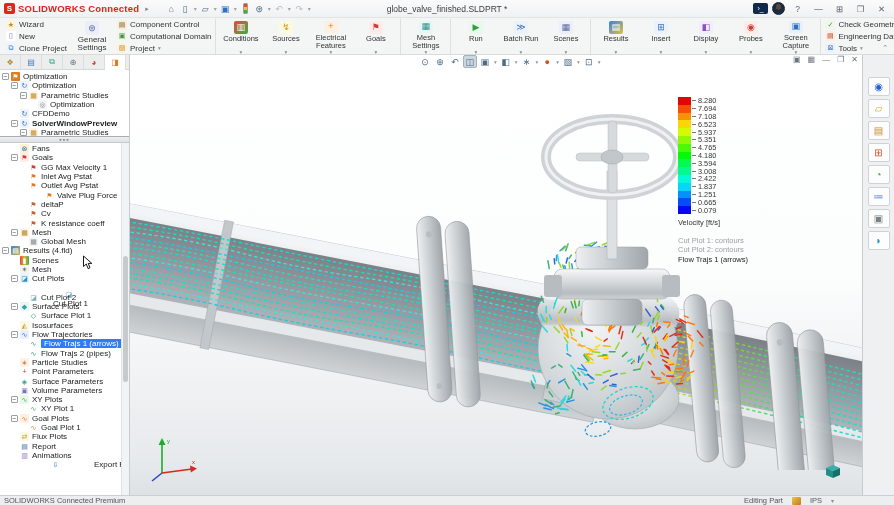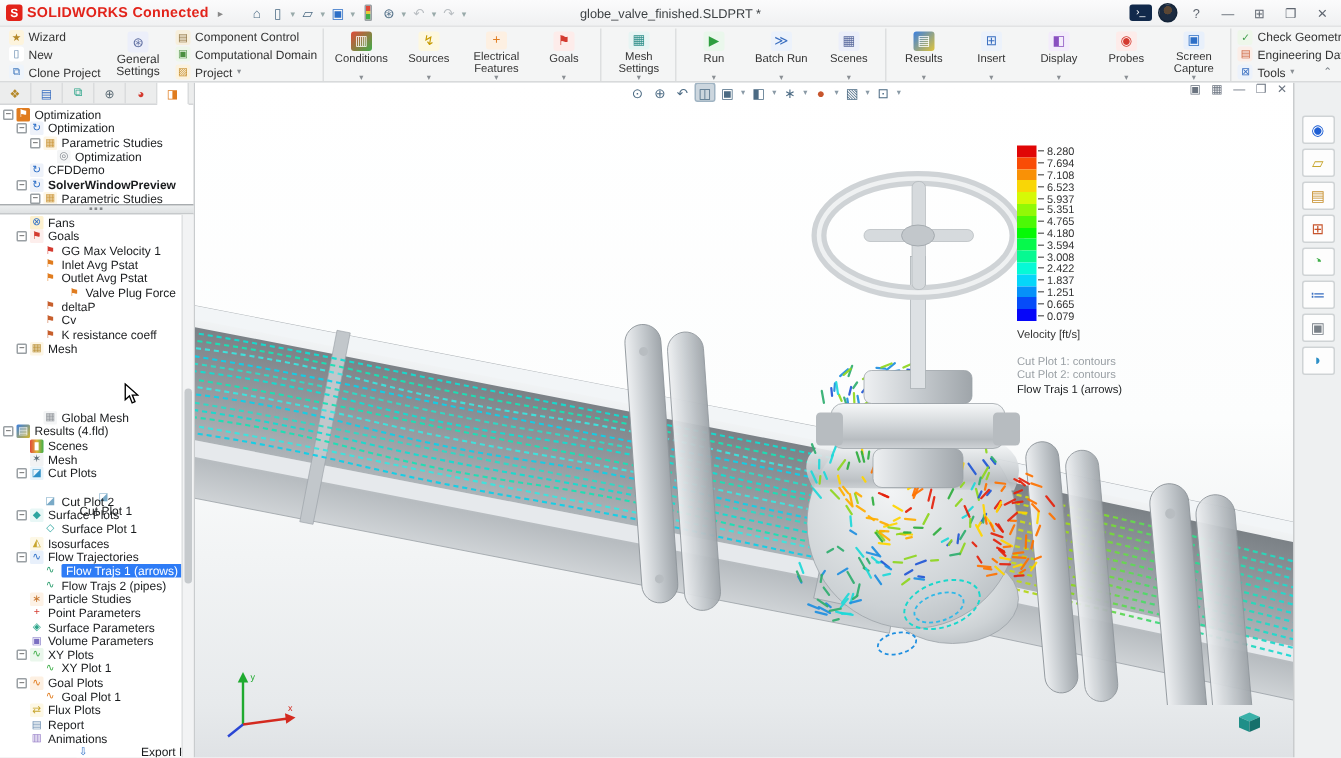--- a/index.html
+++ b/index.html
@@ -374,21 +374,21 @@
             <div class="trow" style="padding-left: 20px;">
               <span class="texp hid">+</span>
               <span class="ticon" style="color: rgb(199, 95, 45); background: rgb(255, 255, 255);">⚑</span>
               <span class="tlabel">K resistance coeff</span>
             </div>
             <div class="trow" style="padding-left: 11px;">
               <span class="texp">−</span>
               <span class="ticon" style="color: rgb(181, 137, 42); background: rgb(253, 246, 230);">▦</span>
               <span class="tlabel">Mesh</span>
             </div>
-            <div class="trow" style="padding-left: 20px; margin-top: 37px;">
+            <div class="trow" style="padding-left: 20px;">
               <span class="texp hid">+</span>
               <span class="ticon" style="color: rgb(138, 143, 148); background: rgb(244, 245, 246);">▦</span>
               <span class="tlabel">Global Mesh</span>
             </div>
             <div class="trow" style="padding-left: 2px;">
               <span class="texp">−</span>
               <span class="ticon" style="color: rgb(255, 255, 255); background: linear-gradient(135deg, rgb(58, 127, 224), rgb(212, 182, 46));">▤</span>
               <span class="tlabel">Results (4.fld)</span>
             </div>
             <div class="trow" style="padding-left: 11px;">
@@ -1075,17 +1075,26 @@
         <span class="tpi" style="color: rgb(199, 143, 45);">▤</span>
         <span class="tpi" style="color: rgb(199, 85, 45);">⊞</span>
         <span class="tpi" style="color: rgb(63, 174, 73);">◔</span>
         <span class="tpi" style="color: rgb(58, 111, 193);">≔</span>
         <span class="tpi" style="color: rgb(122, 129, 136);">▣</span>
         <span class="tpi" style="color: rgb(45, 143, 199);">◗</span>
       </div>
   </div>
 
 
+  <div class="statusbar">
+    <span>SOLIDWORKS Connected Premium</span>
+    <div class="sb-right">
+      <span>Editing Part</span>
+      <span class="sb-ico"></span>
+      <span>IPS</span>
+      <span class="sb-caret">▾</span>
+    </div>
+  </div>
 
   <svg class="cursor" width="11" height="15">
     <path d="M1.5 1 L1.5 11.5 L4.3 9 L6.1 13.6 L8 12.8 L6.2 8.4 L9.8 8.4 Z" fill="#fff" stroke="#000" stroke-width="0.9"></path>
   </svg>
 </div>
 
 </body></html>

